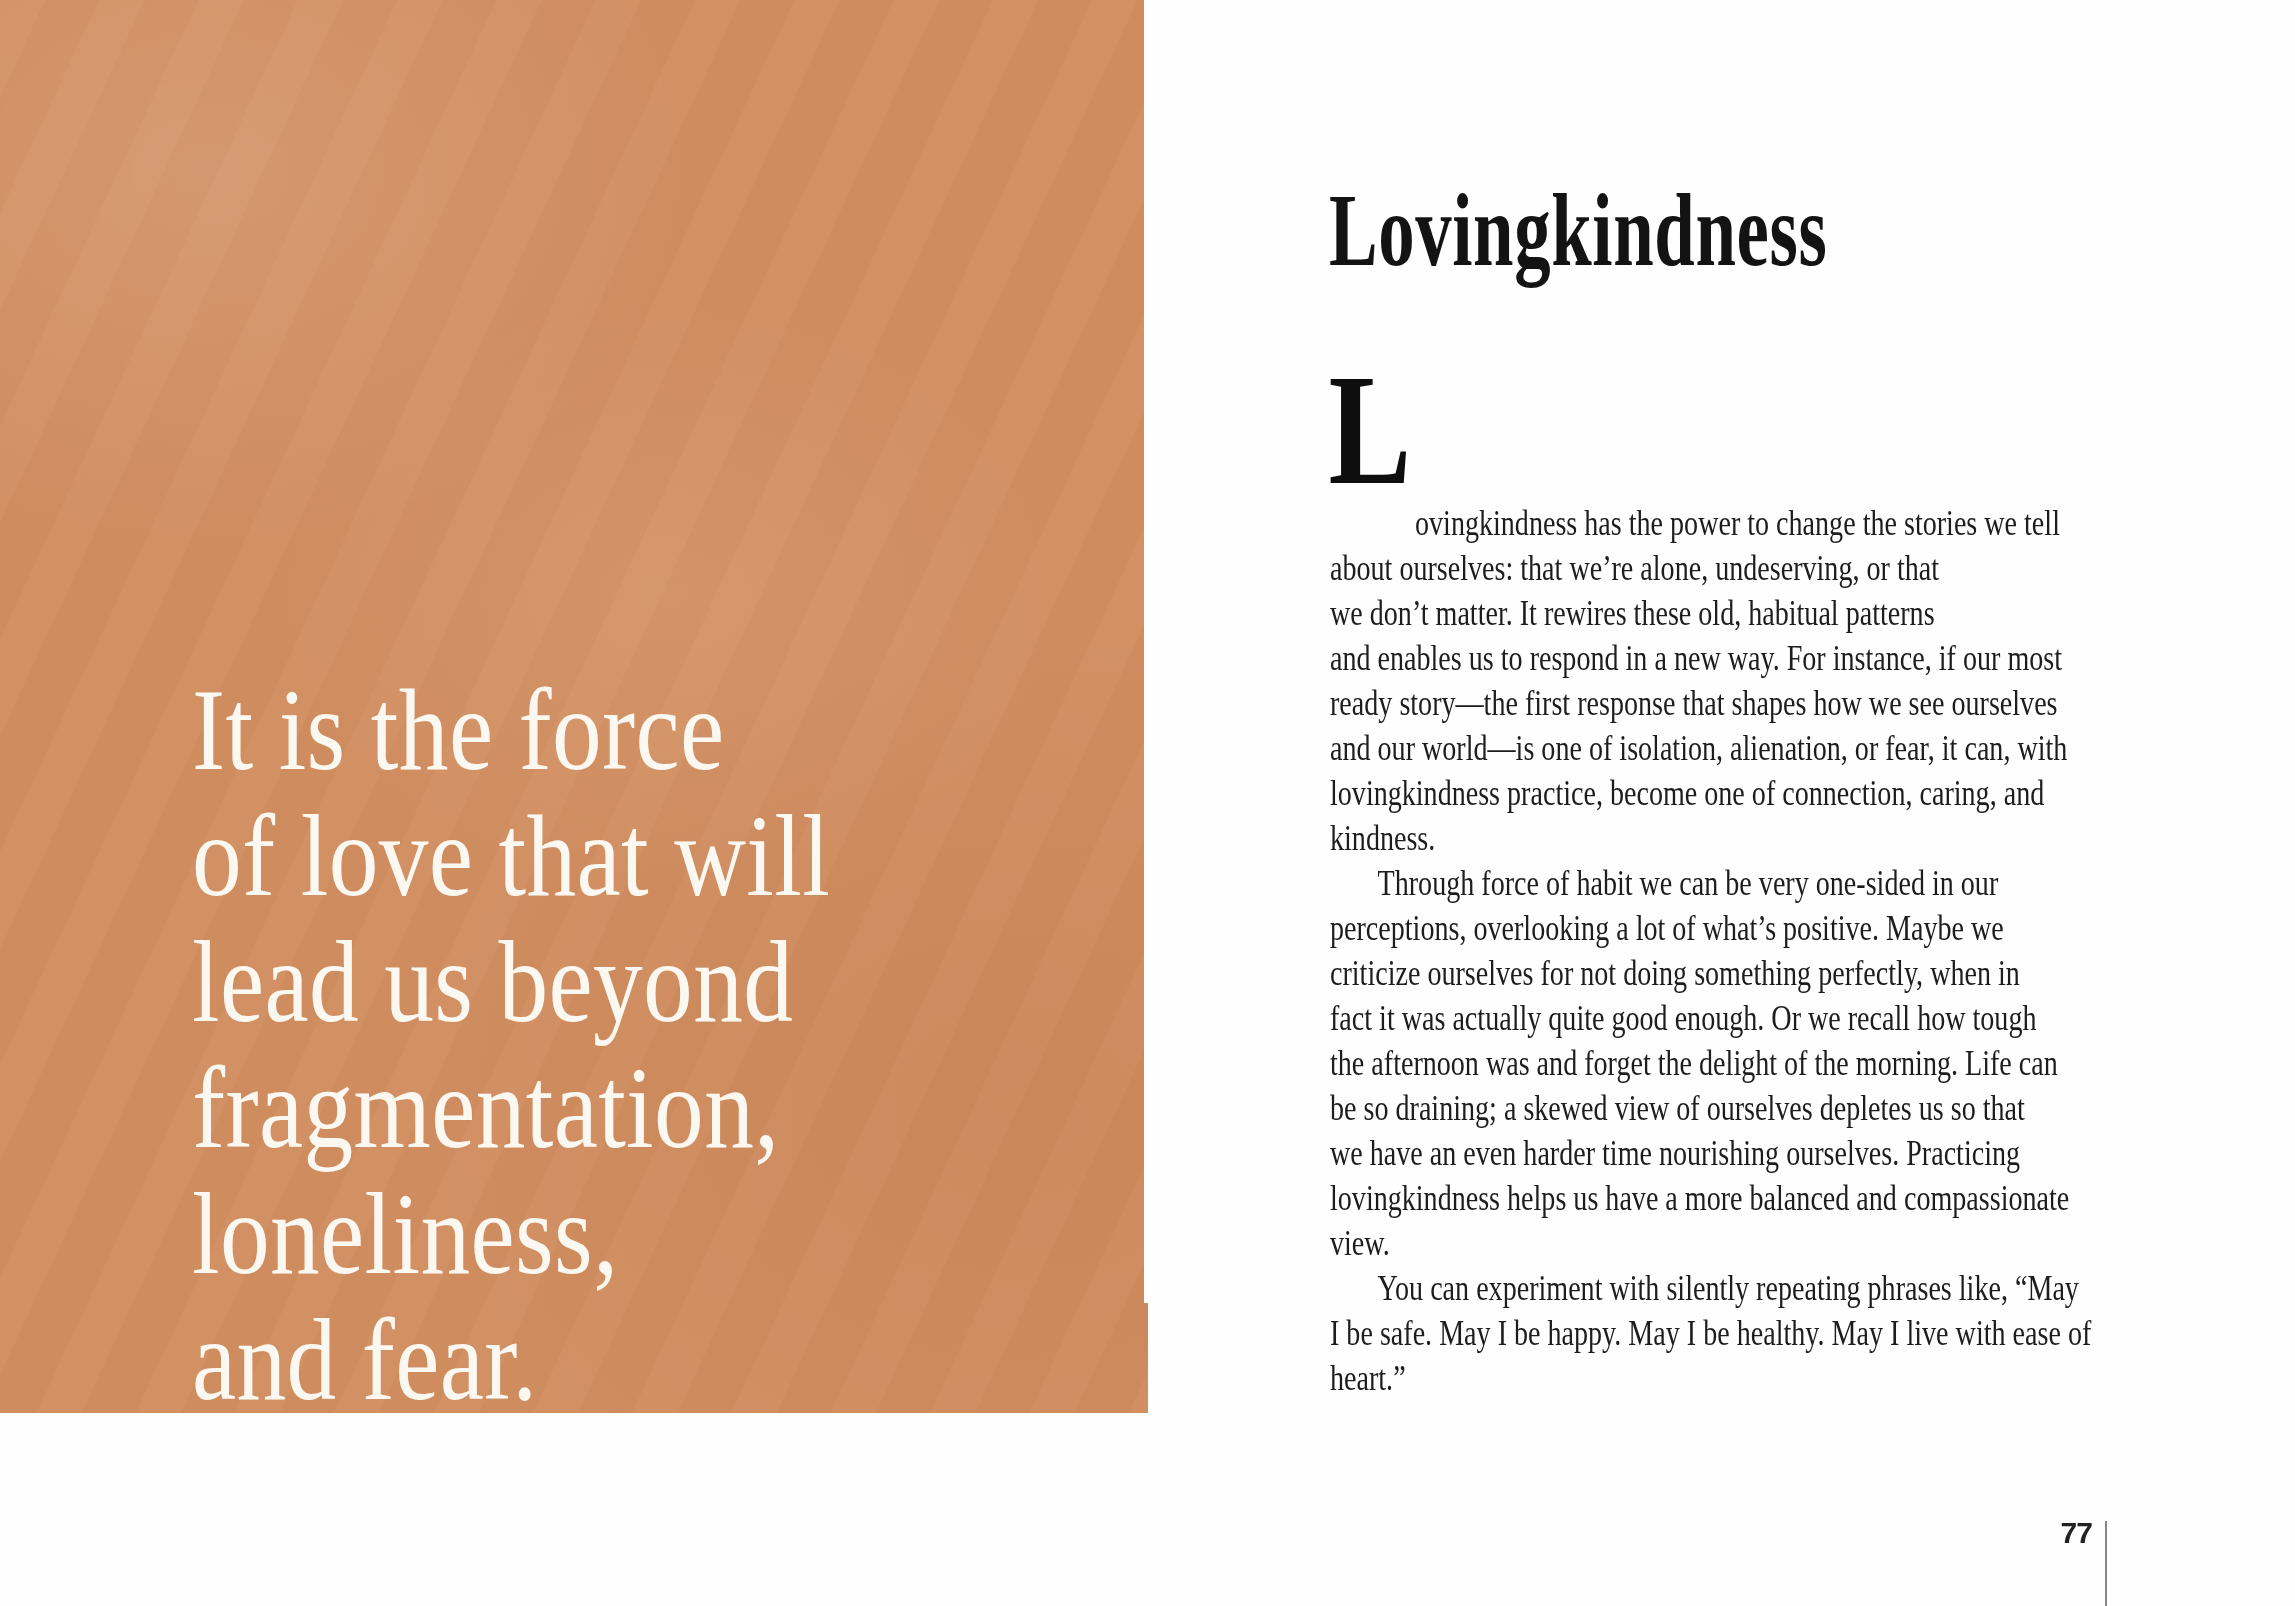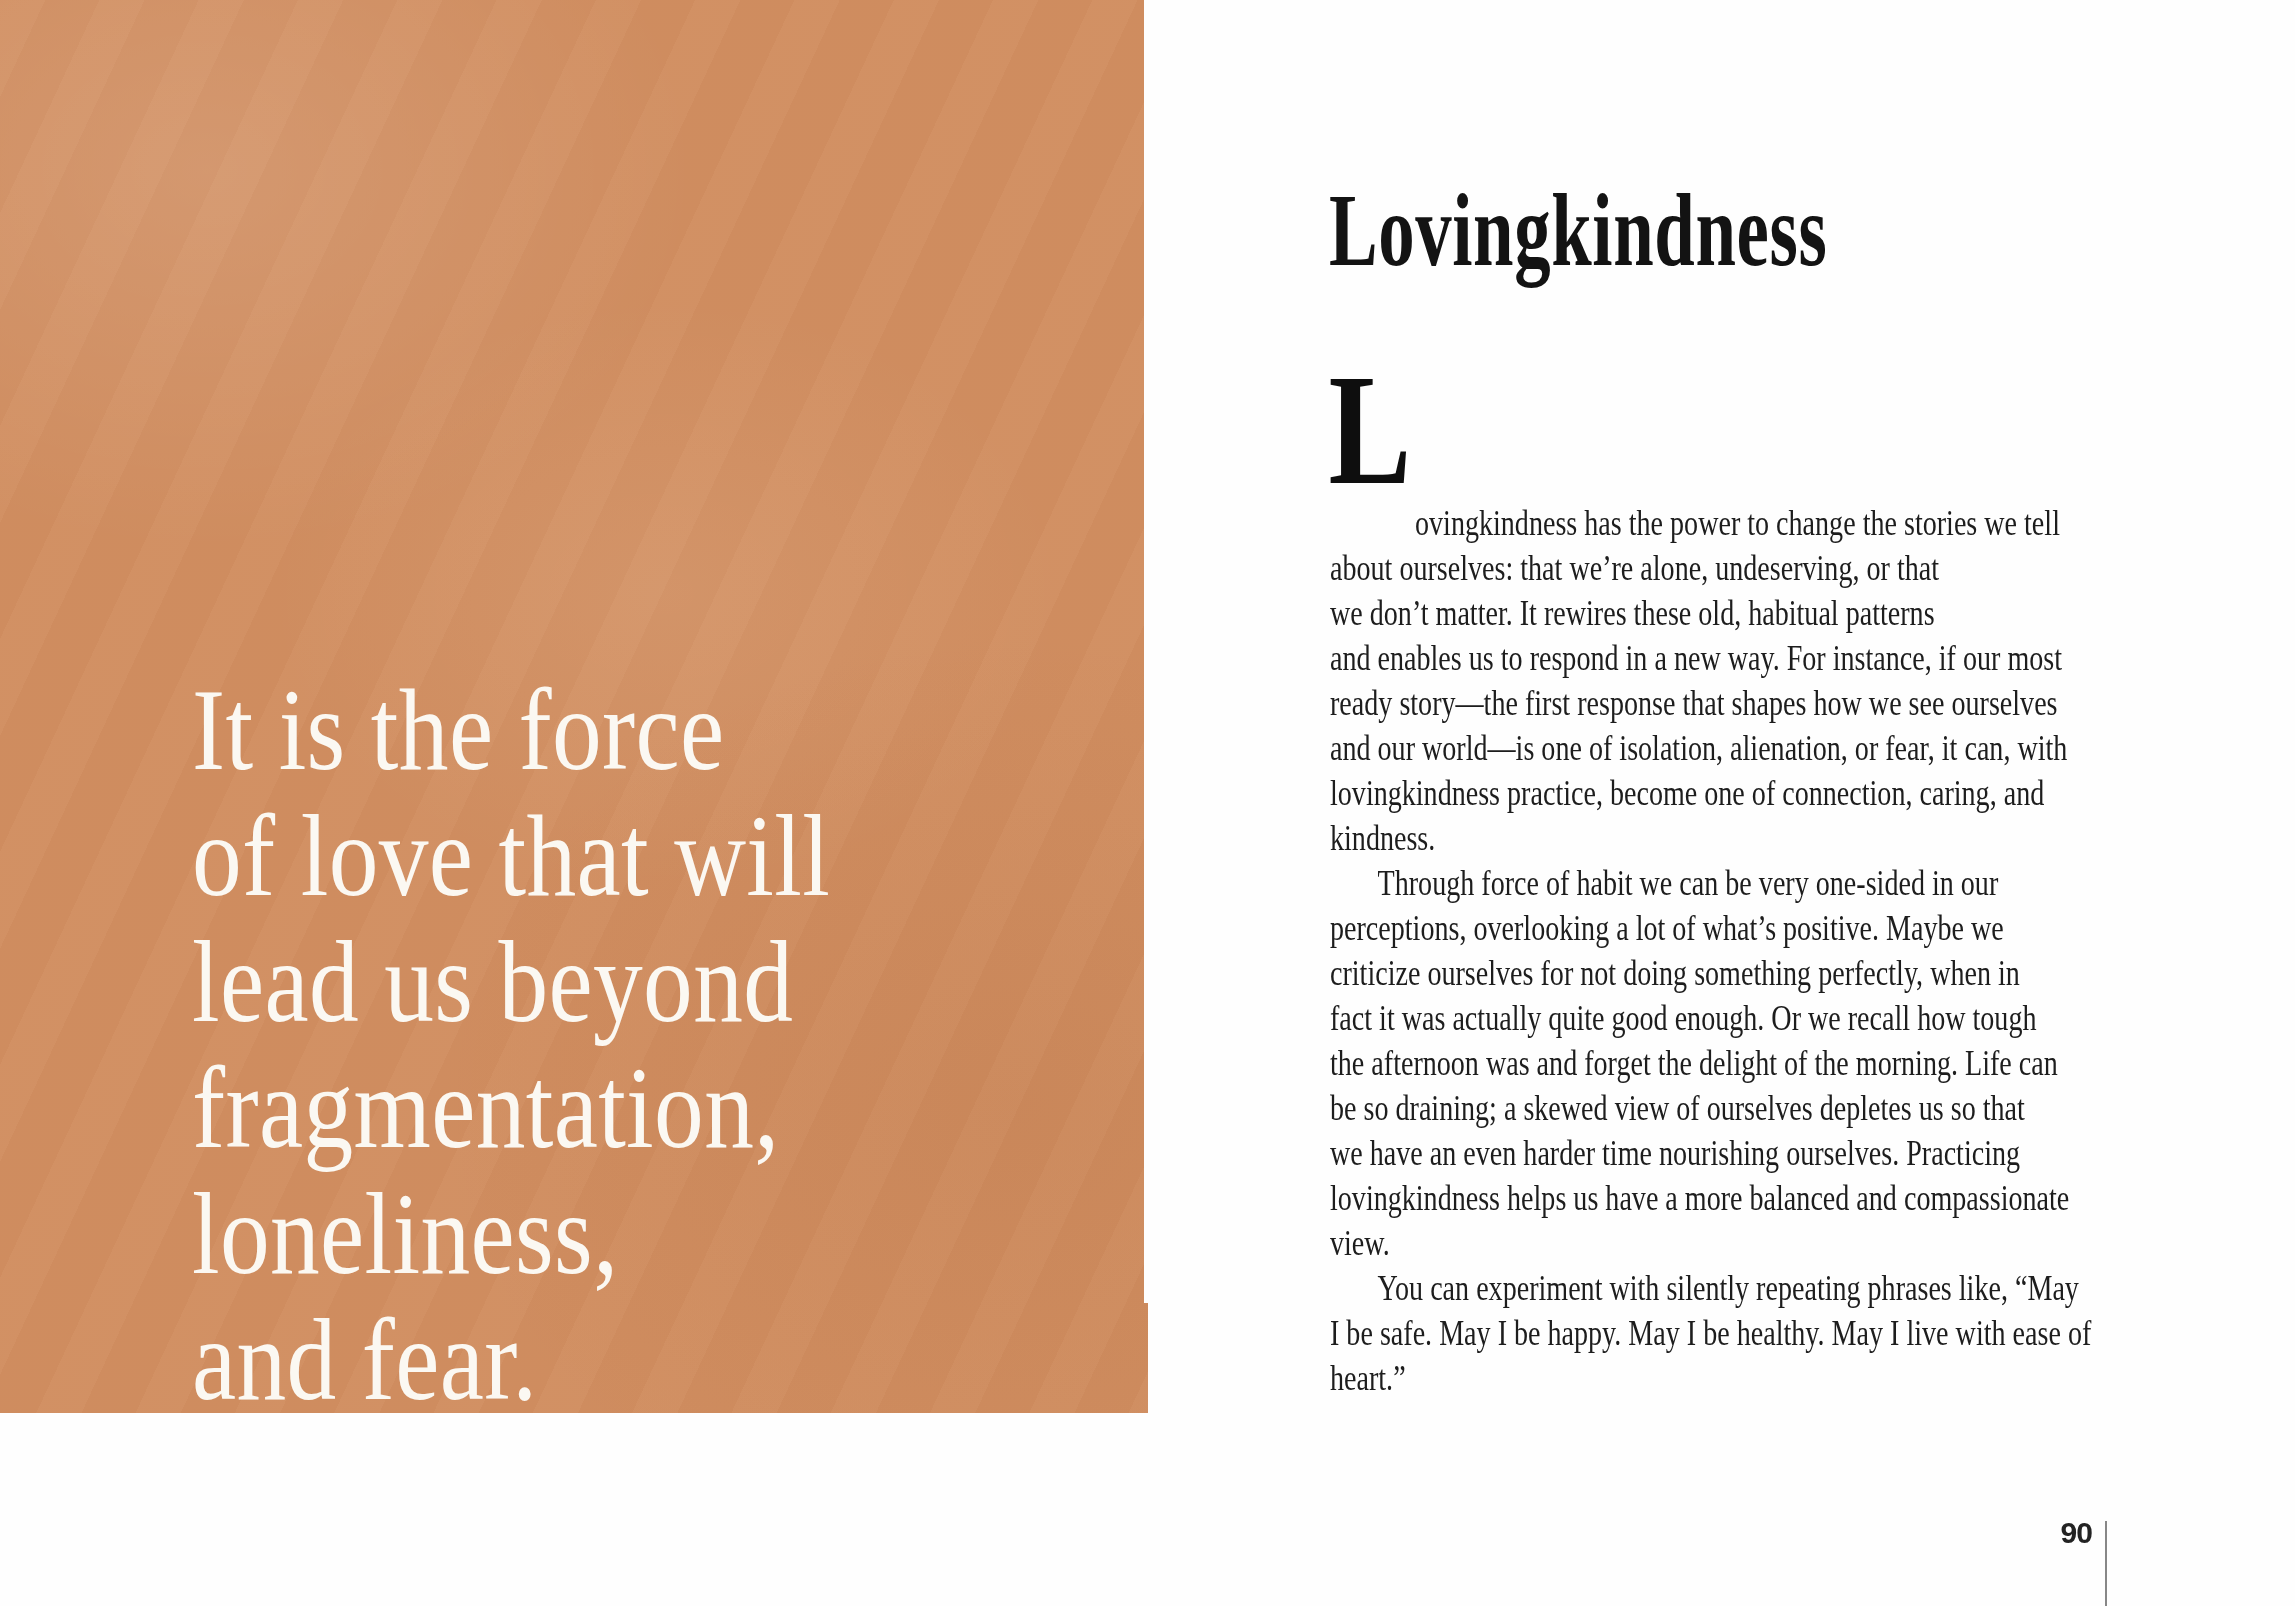--- a/index.html
+++ b/index.html
@@ -105,18 +105,18 @@
 the afternoon was and forget the delight of the morning. Life can
 be so draining; a skewed view of ourselves depletes us so that
 we have an even harder time nourishing ourselves. Practicing
 lovingkindness helps us have a more balanced and compassionate
 view.</p>
       <p class="indented">You can experiment with silently repeating phrases like, “May
 I be safe. May I be happy. May I be healthy. May I live with ease of
 heart.”</p>
     </div>
 
-    <div class="page-number">90</div>
+    <div class="page-number">77</div>
     <div class="footer-rule"></div>
   </section>
 
 </div>
 
 
 </body></html>

